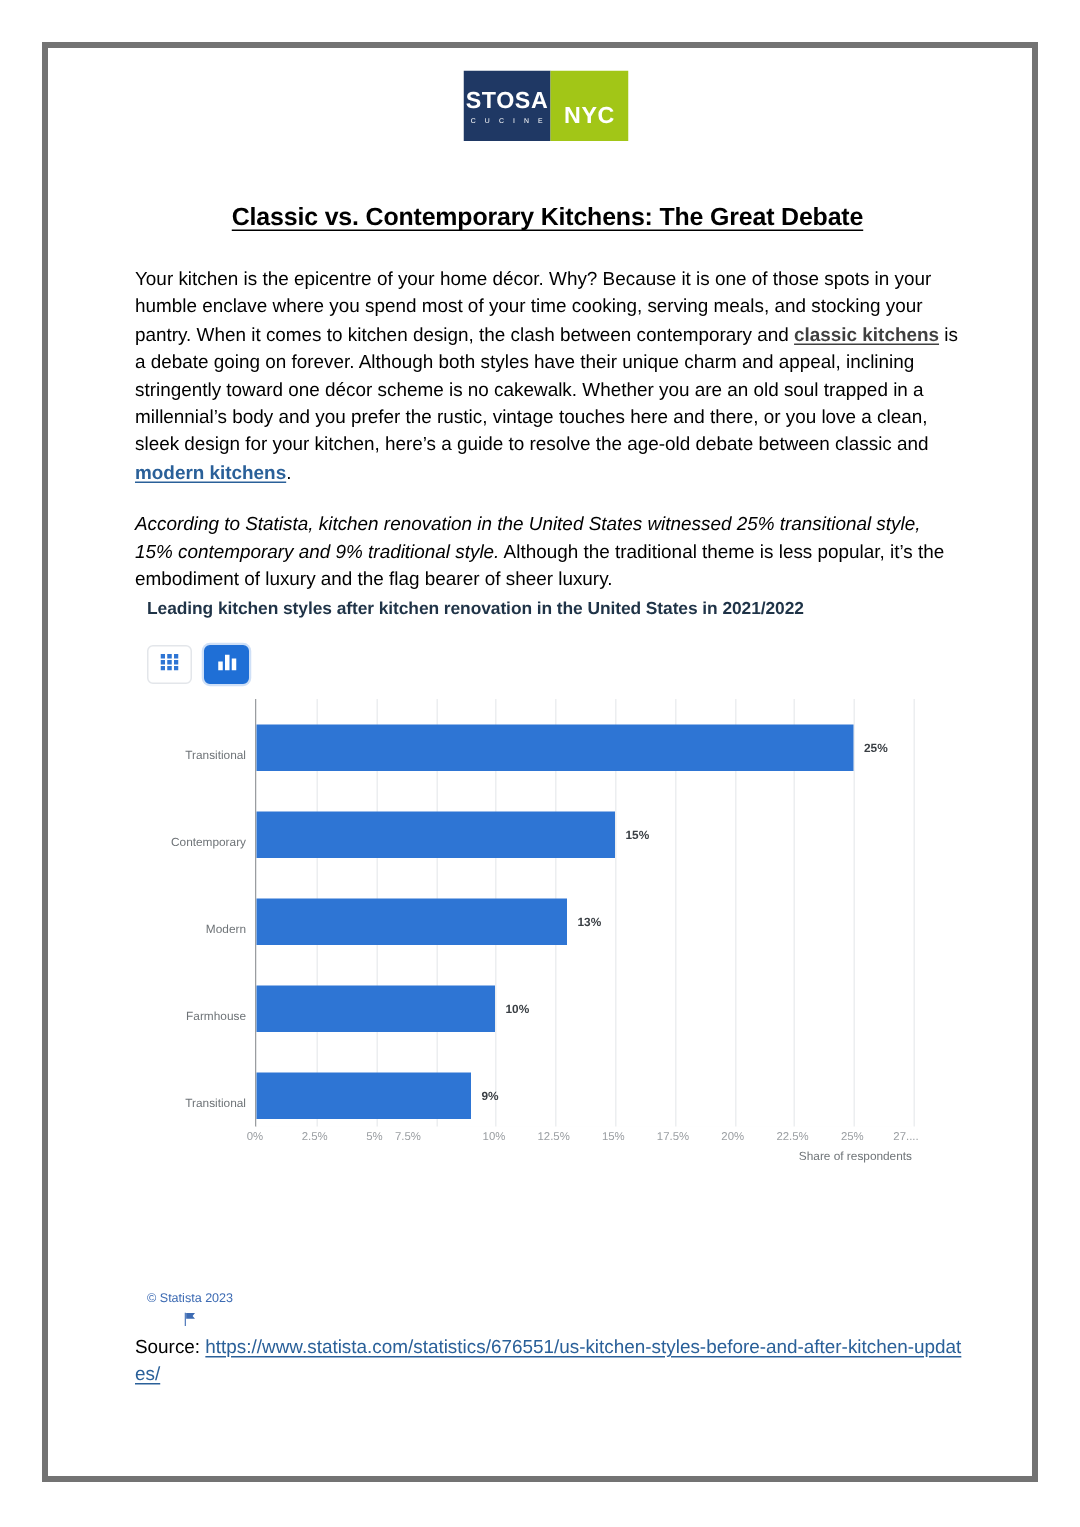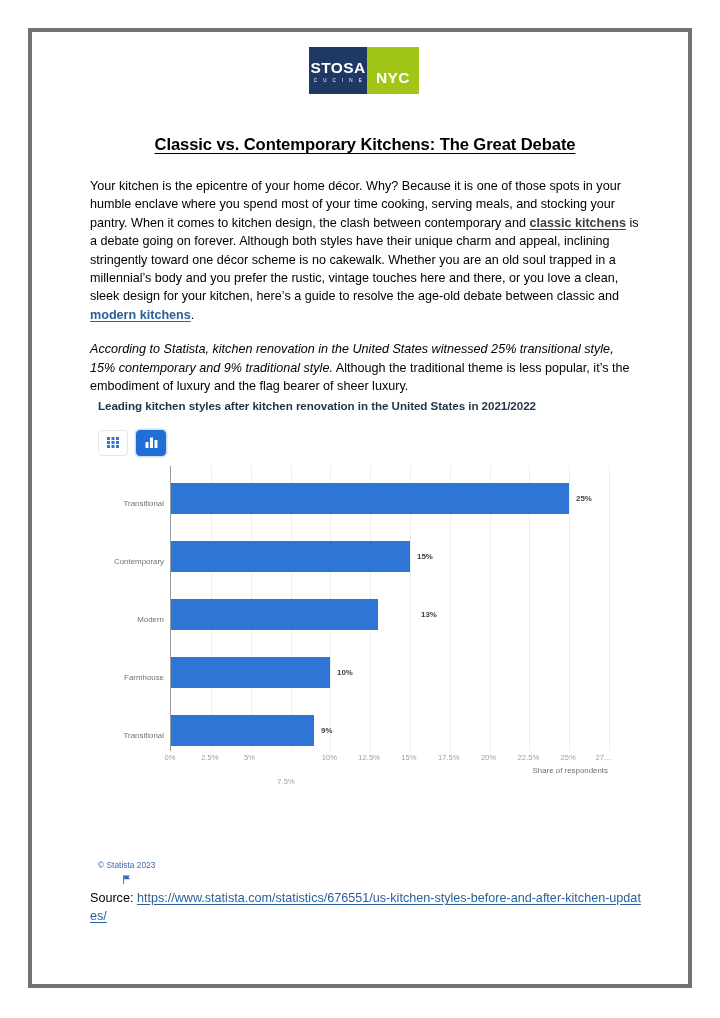--- a/index.html
+++ b/index.html
@@ -343,30 +343,30 @@
             <div class="gridline" style="left:438px;"></div>
 
             <div class="bar" style="top:17px;  left:0; width:398.2px;"></div>
             <div class="bar" style="top:75px;  left:0; width:238.9px;"></div>
             <div class="bar" style="top:133px; left:0; width:207.1px;"></div>
             <div class="bar" style="top:191px; left:0; width:159.3px;"></div>
             <div class="bar" style="top:249px; left:0; width:143.3px;"></div>
 
             <div class="bar-val" style="top:28px;  left:405px;">25%</div>
             <div class="bar-val" style="top:86px;  left:246px;">15%</div>
-            <div class="bar-val" style="top:144px; left:214px;margin-left:36px;">13%</div>
+            <div class="bar-val" style="top:144px; left:214px;">13%</div>
             <div class="bar-val" style="top:202px; left:166px;">10%</div>
             <div class="bar-val" style="top:260px; left:150px;">9%</div>
           </div>
 
           <div class="xaxis-ticks">
             <div class="xtick" style="left:0px;">0%</div>
             <div class="xtick" style="left:39.8px;">2.5%</div>
             <div class="xtick" style="left:79.6px;">5%</div>
-            <div class="xtick" style="left:116px;margin-top:24px;">7.5%</div>
+            <div class="xtick" style="left:102px;">7.5%</div>
             <div class="xtick" style="left:159.3px;">10%</div>
             <div class="xtick" style="left:199.1px;">12.5%</div>
             <div class="xtick" style="left:238.9px;">15%</div>
             <div class="xtick" style="left:278.7px;">17.5%</div>
             <div class="xtick" style="left:318.5px;">20%</div>
             <div class="xtick" style="left:358.4px;">22.5%</div>
             <div class="xtick" style="left:398.2px;">25%</div>
             <div class="xtick" style="left:434px;">27....</div>
           </div>
 

